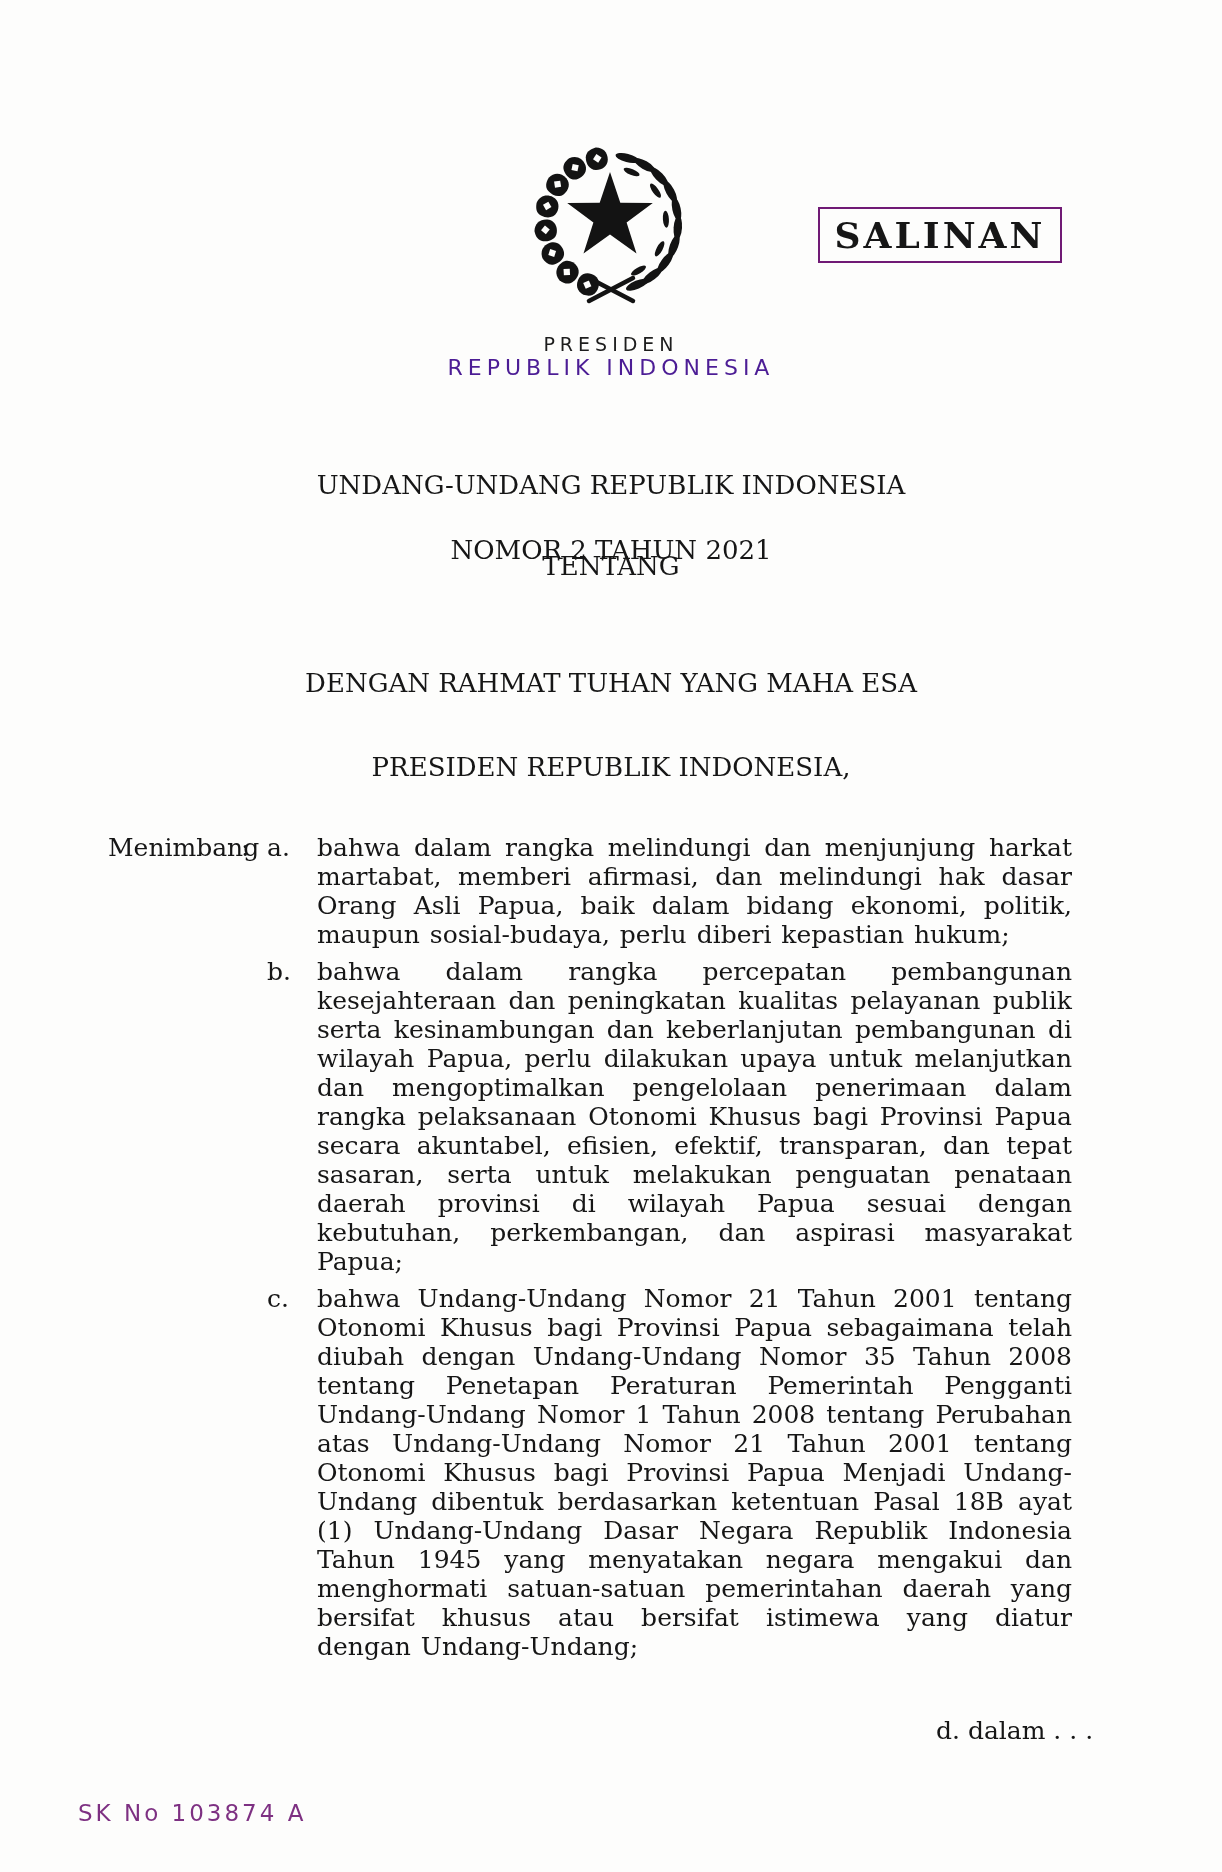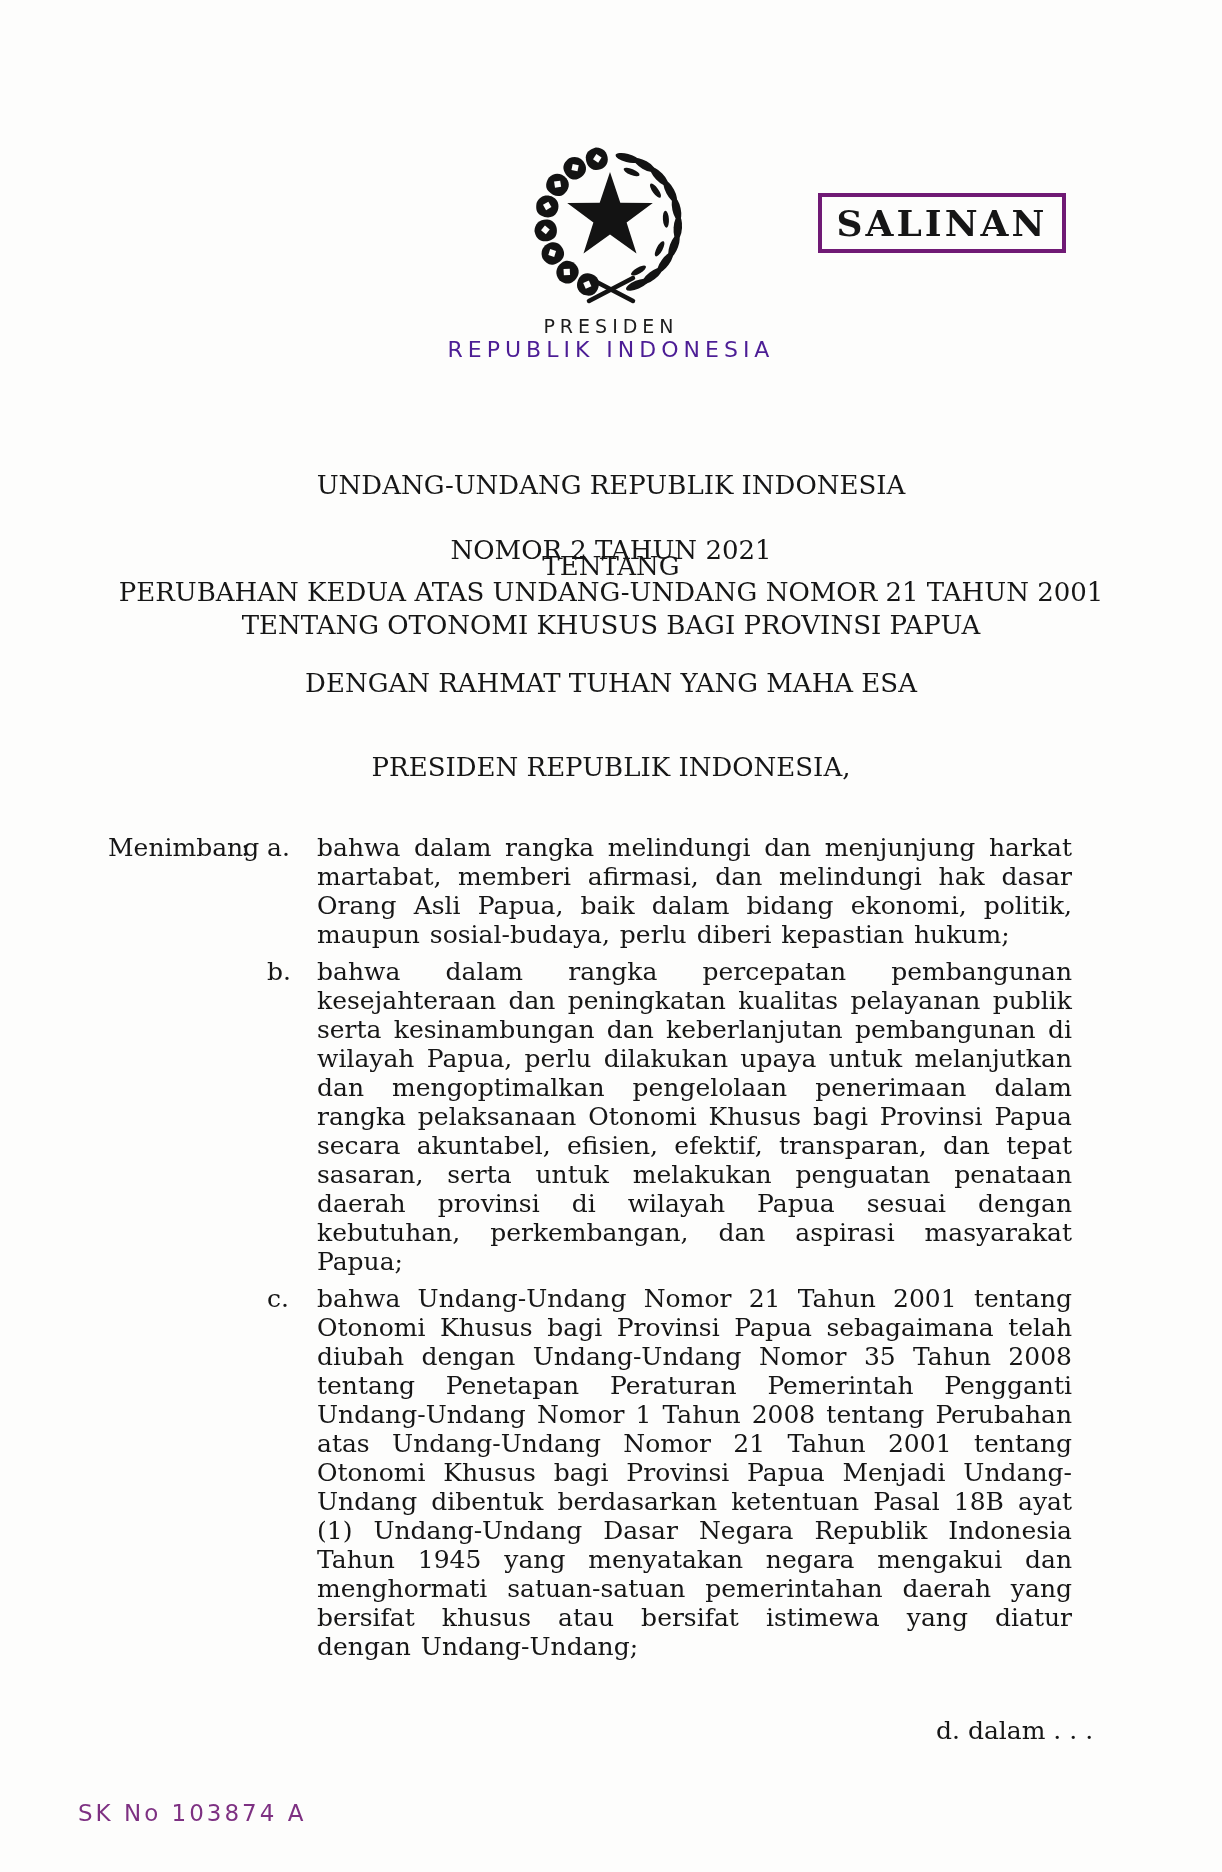--- a/index.html
+++ b/index.html
@@ -13,34 +13,34 @@
     overflow:hidden;
   }
 
   
   .letterhead {
     position:absolute; top:145px; left:0; width:100%;
     text-align:center;
   }
   .emblem-wrap { line-height:0; }
   .letterhead-line1 {
-    margin-top:8px;
+    margin-top:26px;
     font-family:"DejaVu Sans","Liberation Sans",sans-serif;
     font-size:19px; letter-spacing:5px; color:#1d1d1d;
   }
   .letterhead-line2 {
     font-family:"DejaVu Sans","Liberation Sans",sans-serif;
     font-size:22px; letter-spacing:5px; color:#4c1d95;
   }
 
   
   .stamp {
-    position:absolute; left:818px; top:193px;
+    position:absolute; left:818px; top:207px;
     width:240px; height:52px;
-    border:4px solid #701a75;
+    border:2px solid #701a75;
     display:flex; align-items:center; justify-content:center;
     font-weight:bold; font-size:36px; letter-spacing:3px;
   }
 
   
   .tline { position:absolute; left:0; width:100%; text-align:center; font-size:26px; }
   .t1 { top:470px; }
   .t2 { top:492px;margin-top:43px; }
   .t3 { top:534px;margin-top:17px; }
   .t4 { top:576px; left:81px; width:1060px; line-height:33px; }
@@ -138,21 +138,20 @@
     </div>
     <div class="letterhead-line1">PRESIDEN</div>
     <div class="letterhead-line2">REPUBLIK INDONESIA</div>
   </div>
 
   <div class="stamp">SALINAN</div>
 
   <div class="tline t1">UNDANG-UNDANG REPUBLIK INDONESIA</div>
   <div class="tline t2">NOMOR 2 TAHUN 2021</div>
   <div class="tline t3">TENTANG</div>
-  <div class="tline t4">PERUBAHAN KEDUA ATAS UNDANG-UNDANG NOMOR 21 TAHUN 2001 TENTANG OTONOMI KHUSUS BAGI PROVINSI PAPUA</div>
   <div class="tline t6">PRESIDEN REPUBLIK INDONESIA,</div>
   <div class="tline t5">DENGAN RAHMAT TUHAN YANG MAHA ESA</div>
 
   <div class="menimbang-label">Menimbang</div>
   <div class="menimbang-colon">:</div>
 
   <div class="considerations">
     <div class="c-item">
       <span class="c-item-label">a.</span>
       <div class="c-item-text">bahwa dalam rangka melindungi dan menjunjung harkat martabat, memberi afirmasi, dan melindungi hak dasar Orang Asli Papua, baik dalam bidang ekonomi, politik, maupun sosial-budaya, perlu diberi kepastian hukum;</div>

